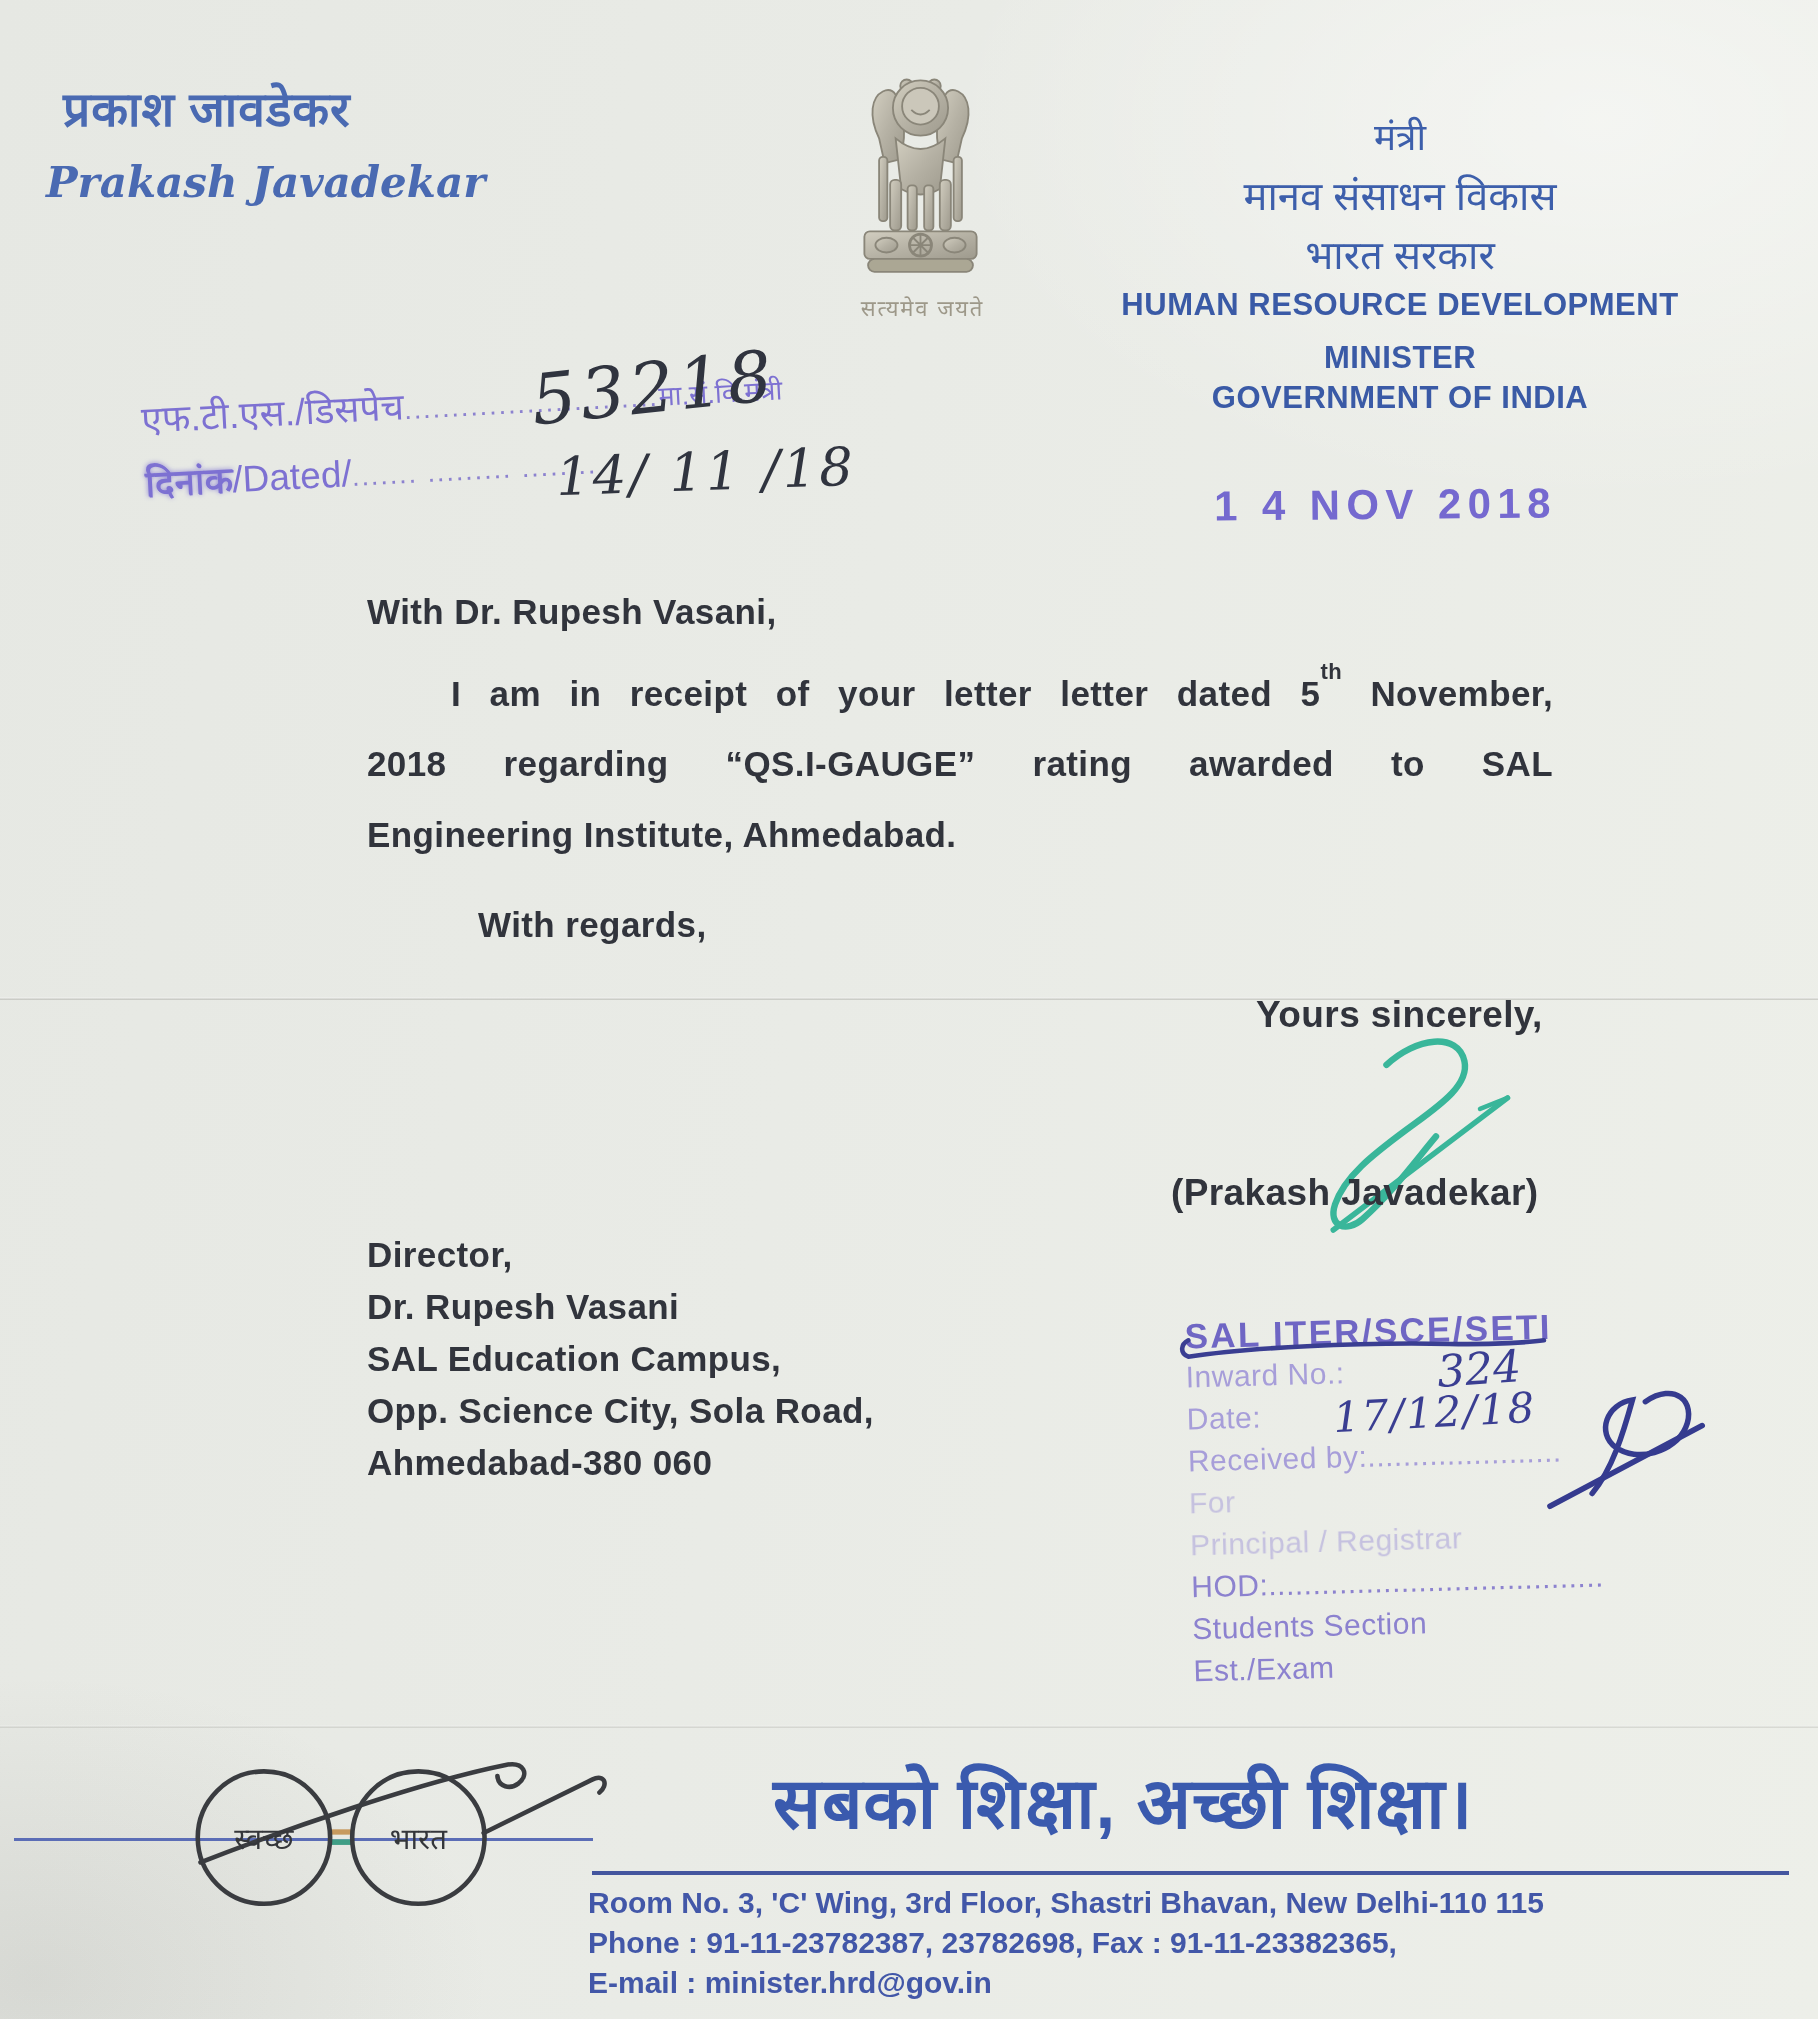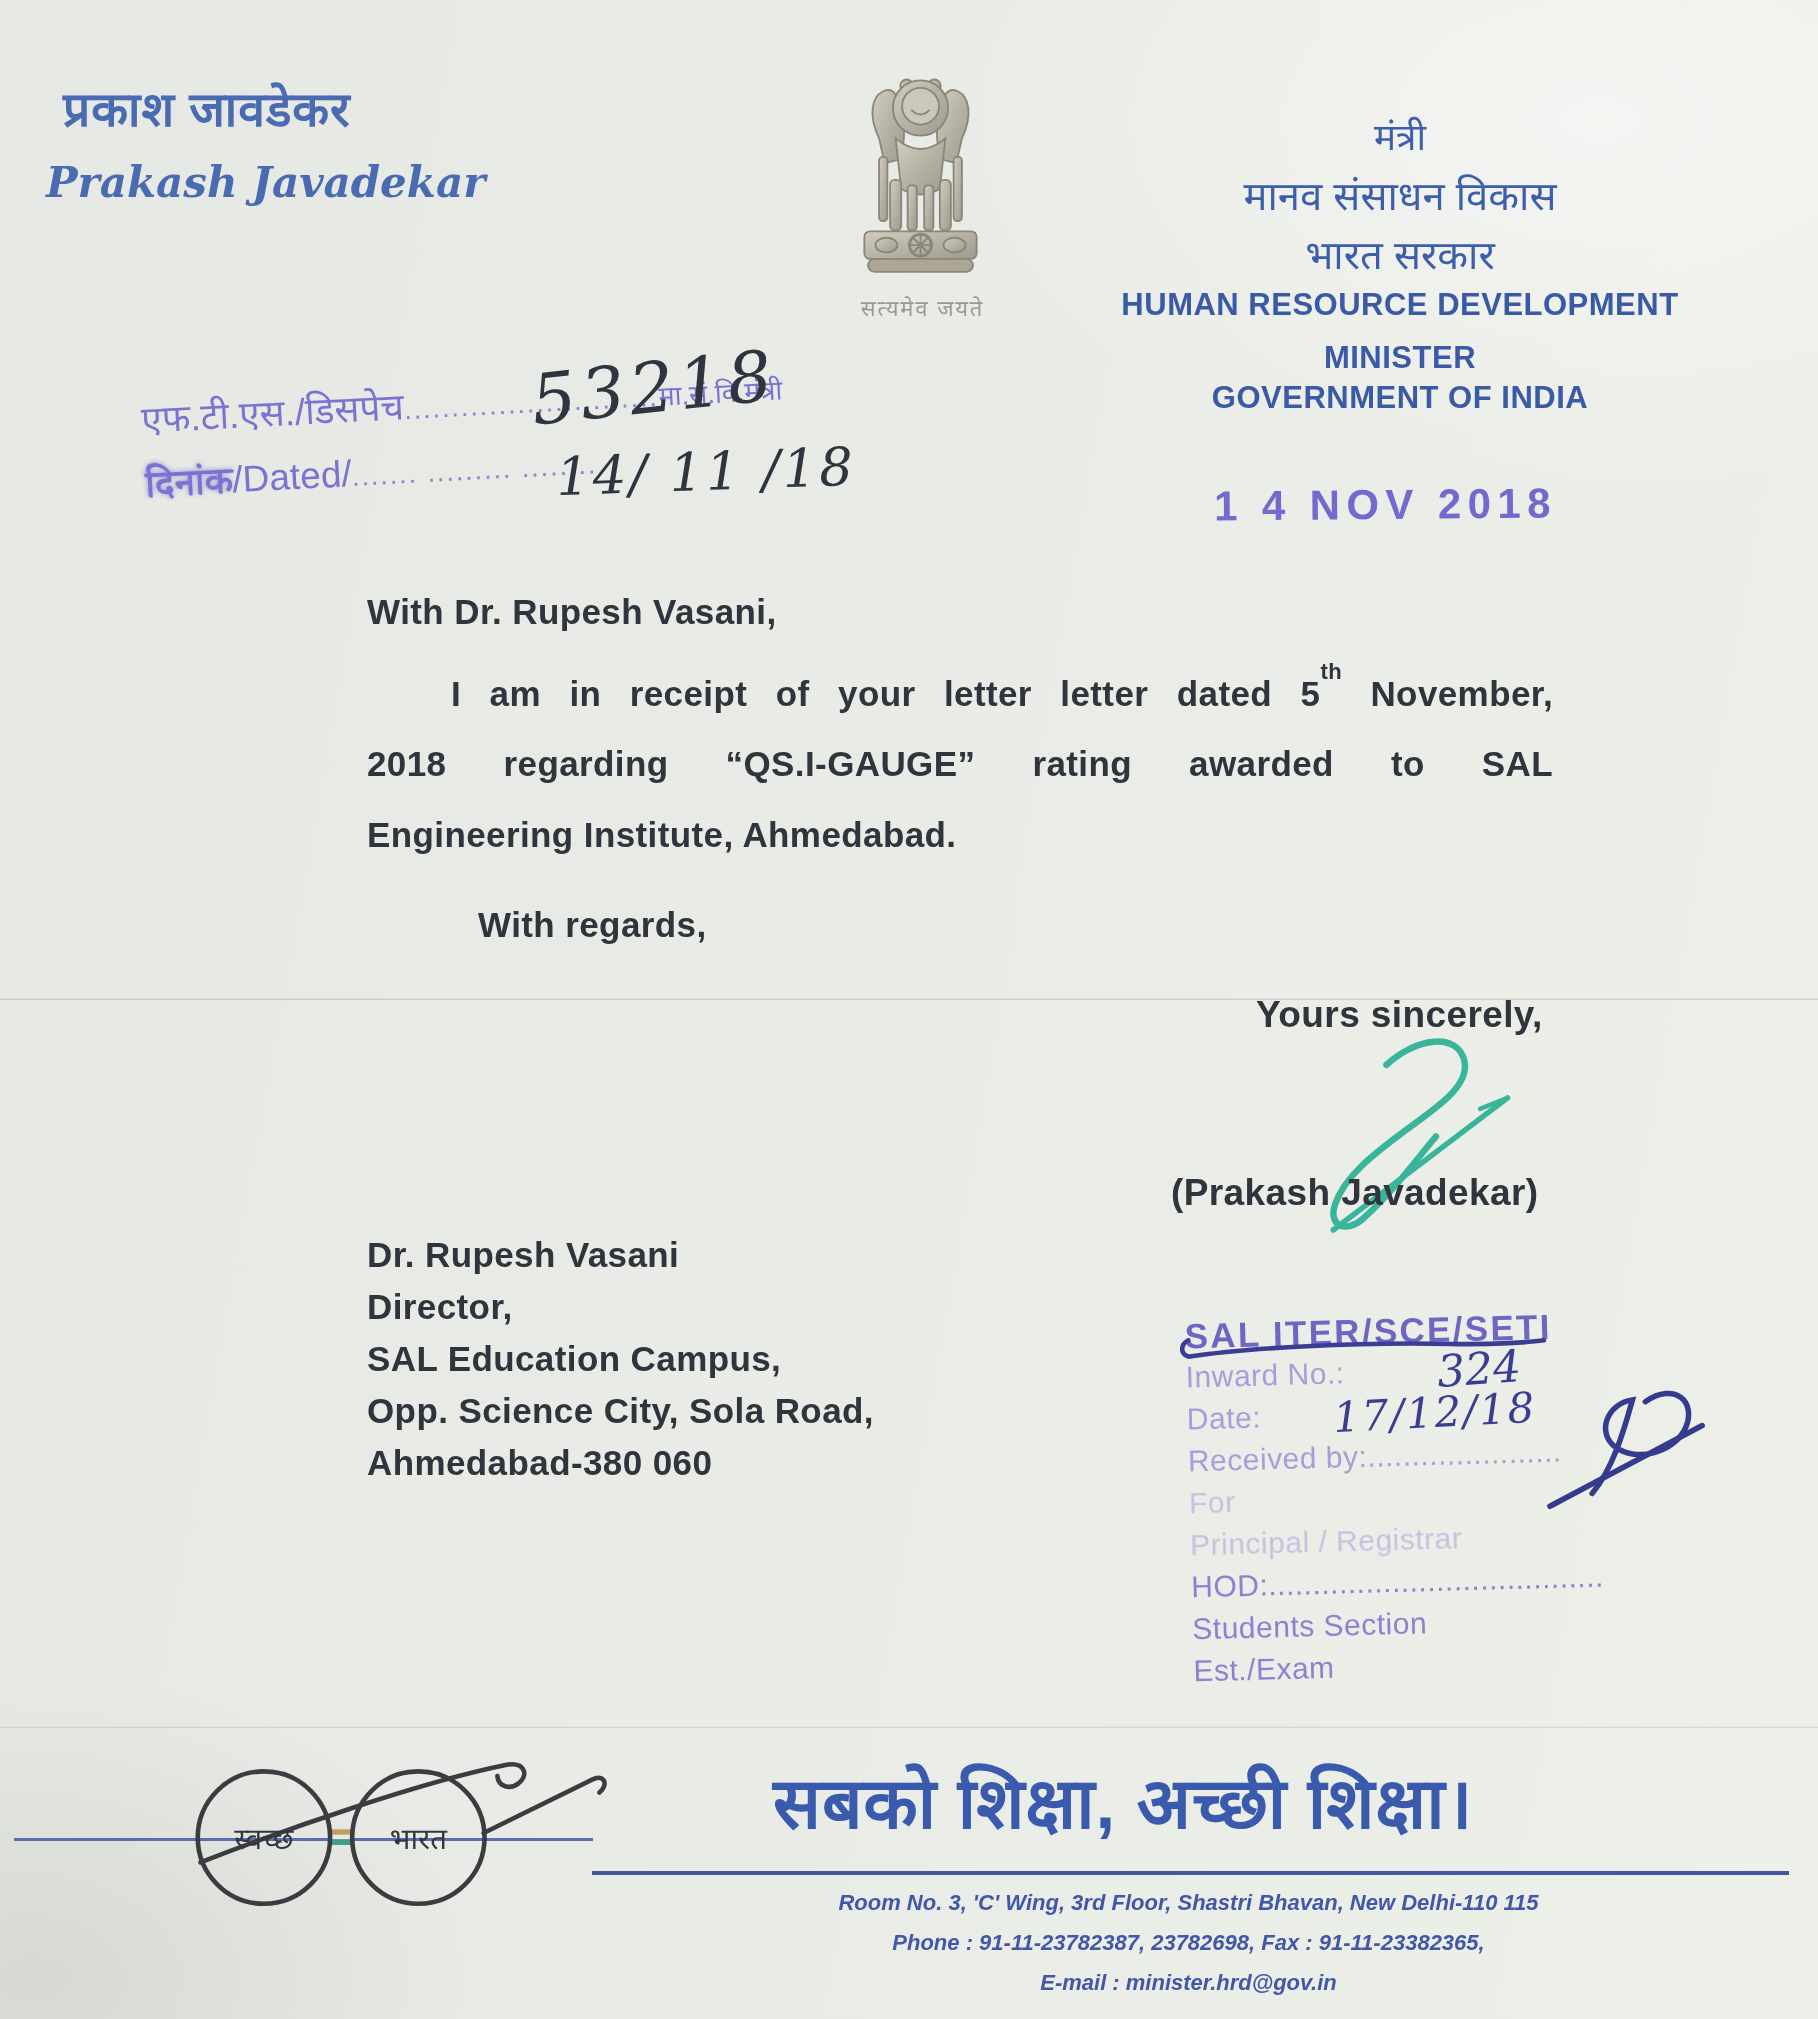--- a/index.html
+++ b/index.html
@@ -28,21 +28,21 @@
   .body-text{font-size:35px;font-weight:700;color:#31343c;letter-spacing:0.4px;}
   .p-line{position:absolute;left:367px;width:1186px;box-sizing:border-box;
           text-align:justify;text-align-last:justify;}
   .p-sup{font-size:22px;position:relative;top:-13.8px;}
   .addr-line{line-height:52px;}
   .inward{color:#a79ed9;font-size:30px;line-height:42px;letter-spacing:0.5px;}
   .inward-hdr{font-size:35px;font-weight:700;color:#6f66c4;letter-spacing:2.3px;}
   .inward-mid{color:#8c82cf;}
   .inward-faint{opacity:.55;filter:blur(0.4px);}
   .slogan{font-size:71px;font-weight:700;color:#3a5aae;letter-spacing:0.9px;}
-  .footer-line{font-size:22px;font-weight:600;color:#4257a8;text-align:center;line-height:40px;font-style:italic;}
+  .footer-line{font-size:30px;font-weight:600;color:#4257a8;line-height:40px;}
   .crease{position:absolute;left:0;width:1818px;height:2.8px;
           background:linear-gradient(to bottom,rgba(255,255,255,.55),rgba(118,118,110,.32));}
   .rule{position:absolute;background:#44569f;}
 </style>
 </head>
 <body>
 
 <div id="page">
 
   <div class="abs hindi-name" style="left:39px;top:75px;">प्रकाश जावडेकर</div>
@@ -127,22 +127,22 @@
         <path d="M118 38 C150 8 196 2 203 34 C209 62 170 86 138 110 C103 136 72 160 62 190 C54 214 74 222 92 206 C124 178 150 142 172 116"></path>
         <path d="M60 218 L250 74" stroke-width="6"></path>
         <path d="M250 74 L220 86" stroke-width="5"></path>
       </g>
     </svg>
   </div>
 
   <div class="abs body-text" style="left:1171px;top:1172px;font-size:37px;">(Prakash Javadekar)</div>
 
   <div class="abs body-text" style="left:367px;top:1229px;">
+    <div class="addr-line">Director,</div>
     <div class="addr-line">Dr. Rupesh Vasani</div>
-    <div class="addr-line">Director,</div>
     <div class="addr-line">SAL Education Campus,</div>
     <div class="addr-line">Opp. Science City, Sola Road,</div>
     <div class="addr-line">Ahmedabad-380 060</div>
   </div>
 
   <div class="abs" style="left:1189px;top:1311px;transform:rotate(-1.5deg);">
     <div class="inward-hdr">SAL ITER/SCE/SETI</div>
     <div class="inward"><span>Inward No.:</span></div>
     <div class="inward"><span>Date:</span></div>
     <div class="inward"><span>Received by:</span><span>......................</span></div>

